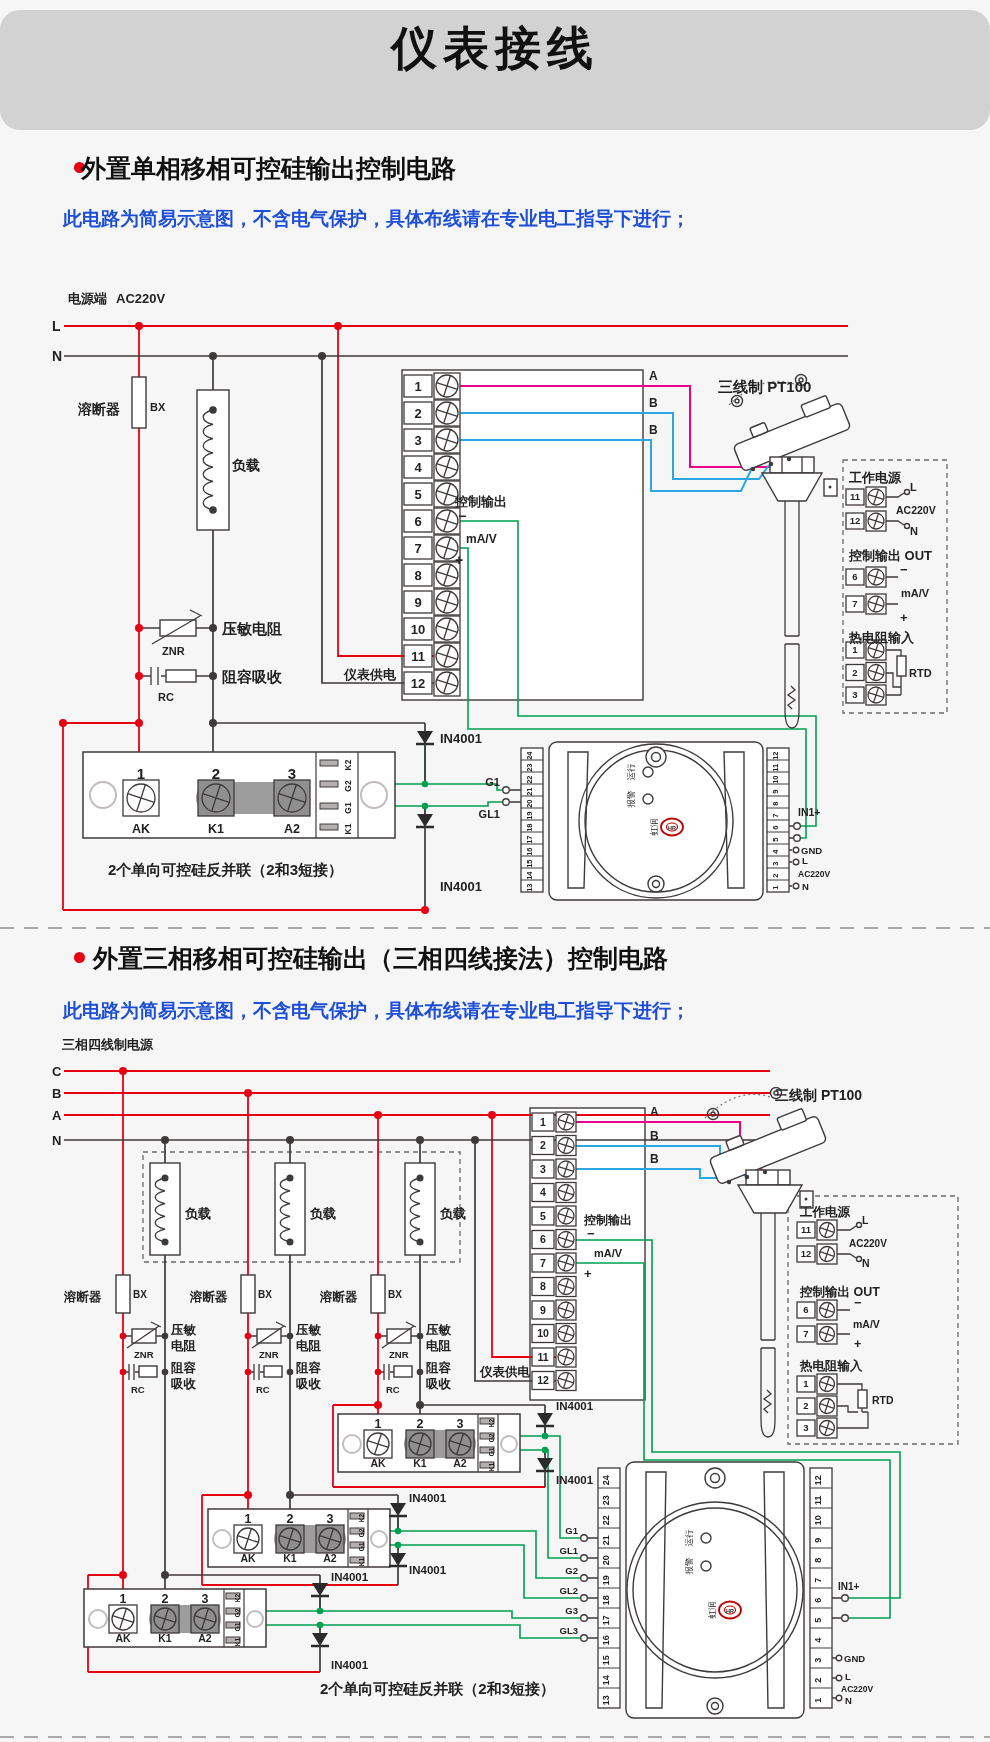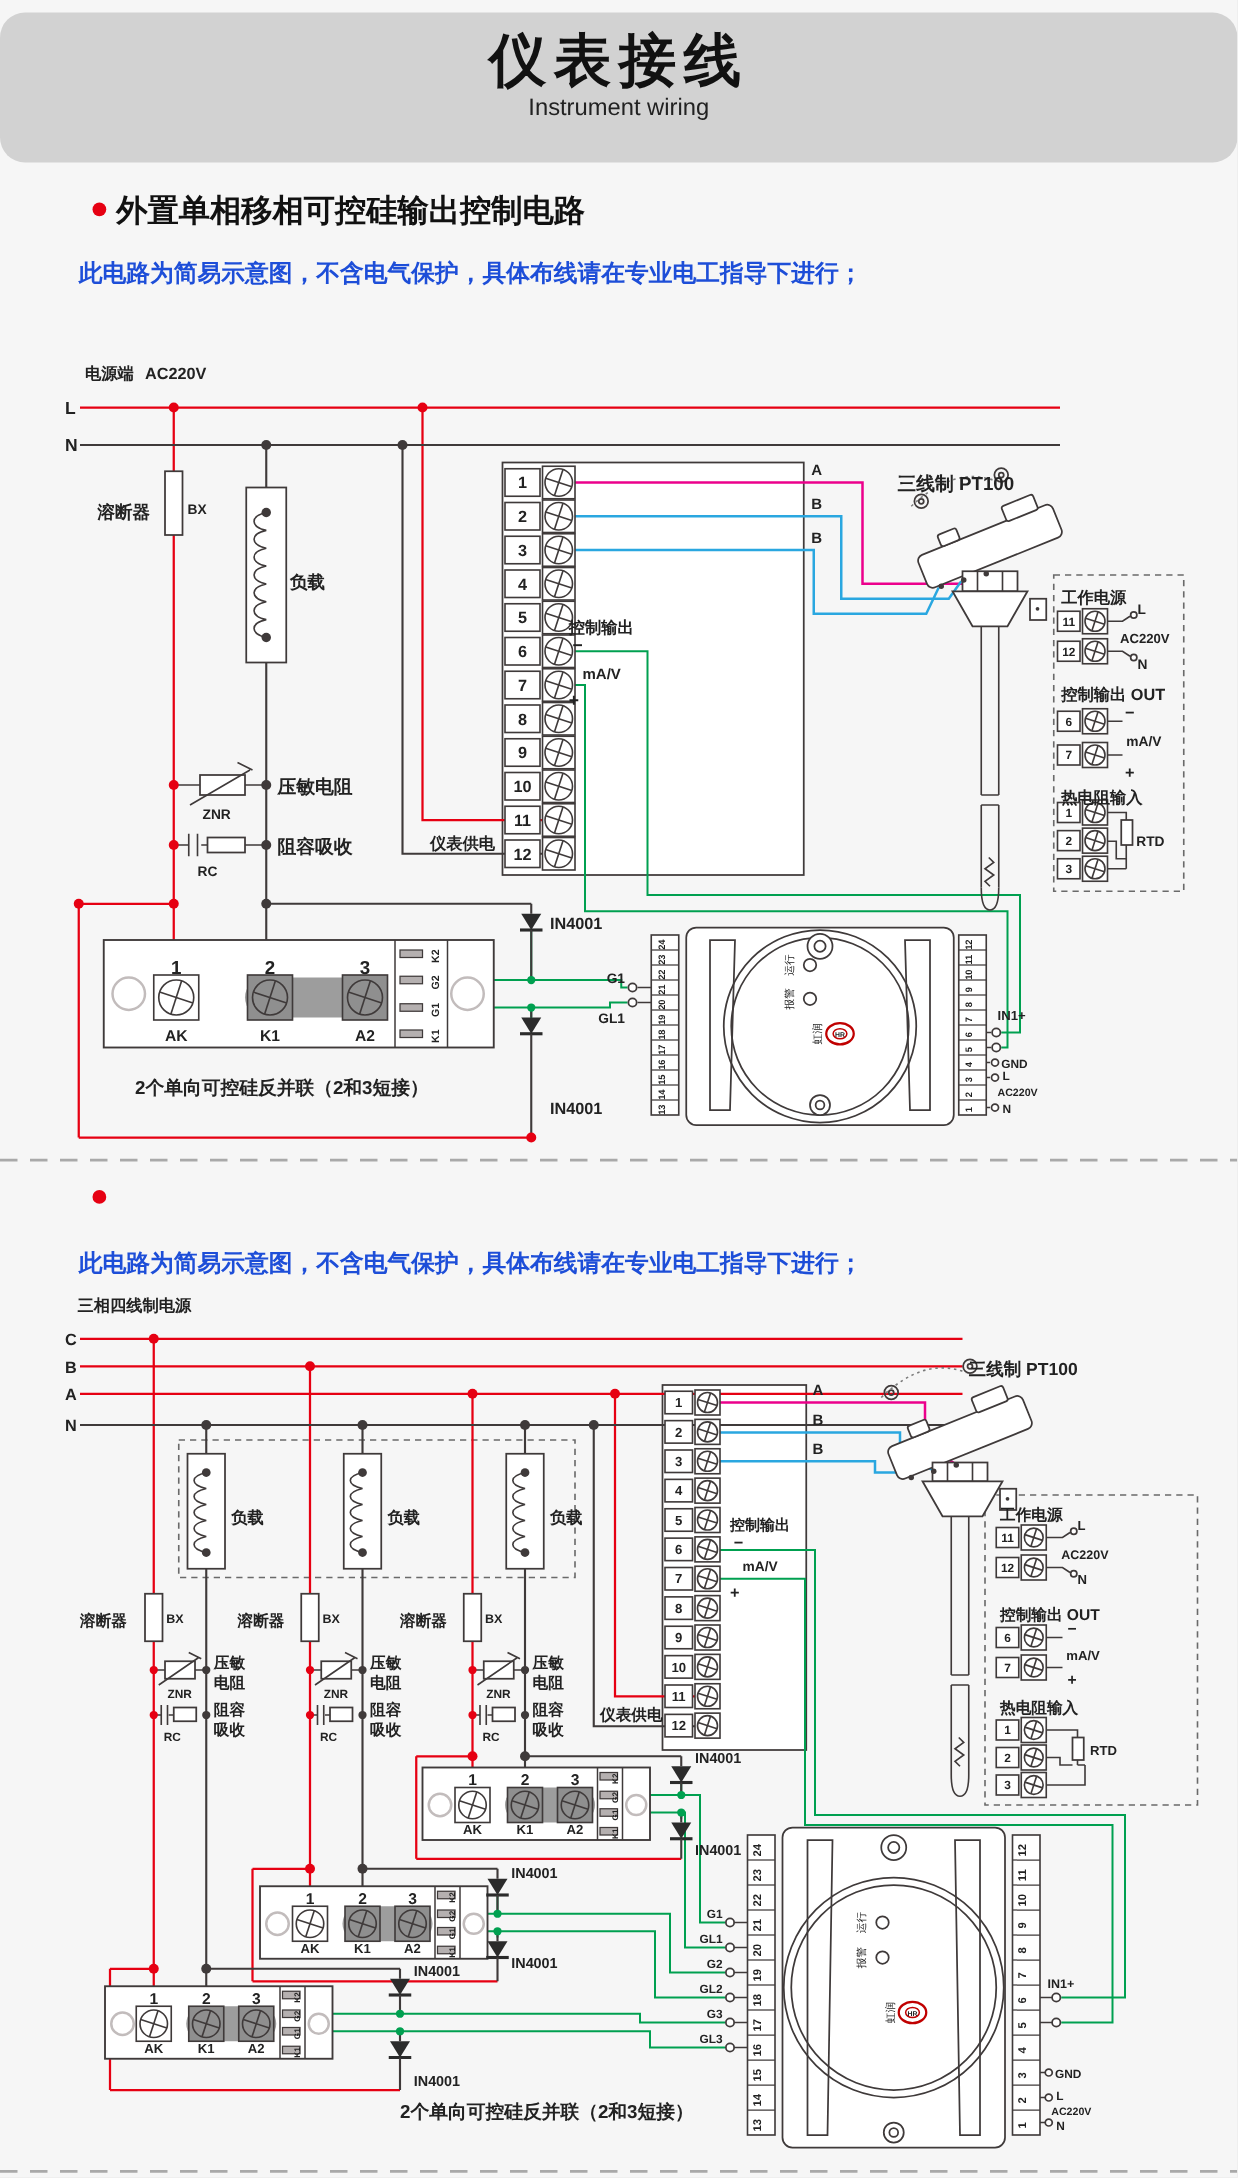--- a/index.html
+++ b/index.html
@@ -27,28 +27,28 @@
   .sep{stroke:#a9a9a9;stroke-width:2.2;stroke-dasharray:14 10;fill:none}
   .dio{fill:#2b2b2b;stroke:none}
 </style>
 </head>
 <body>
 
 <div class="page">
 
   <div class="banner">
     <h1>仪表接线</h1>
-    <div class="sub">Instrument wiring</div>
   </div>
 
   <span class="bullet" style="left:74px;top:162px"></span>
-  <div class="sec-title" style="left:93px;top:152px">外置单相移相可控硅输出控制电路</div>
+  <div class="sec-title" style="left:81px;top:152px">外置单相移相可控硅输出控制电路</div>
   <div class="note" style="left:63px;top:206px">此电路为简易示意图，不含电气保护，具体布线请在专业电工指导下进行；</div>
 
   <span class="bullet" style="left:74px;top:952px"></span>
+  <div class="sec-title" style="left:93px;top:942px">外置三相移相可控硅输出（三相四线接法）控制电路</div>
   <div class="note" style="left:63px;top:998px">此电路为简易示意图，不含电气保护，具体布线请在专业电工指导下进行；</div>
 
   <svg id="cv" width="990" height="1742" viewBox="0 0 990 1742">
 
     <path class="sep" d="M0 928 H990 M0 1737 H990"></path>
 
     <g>
 
       <rect x="402" y="370" width="241" height="330" class="cmp"></rect>
       <rect x="843" y="460" width="104" height="253" class="dsh" fill="#f6f6f6"></rect>

